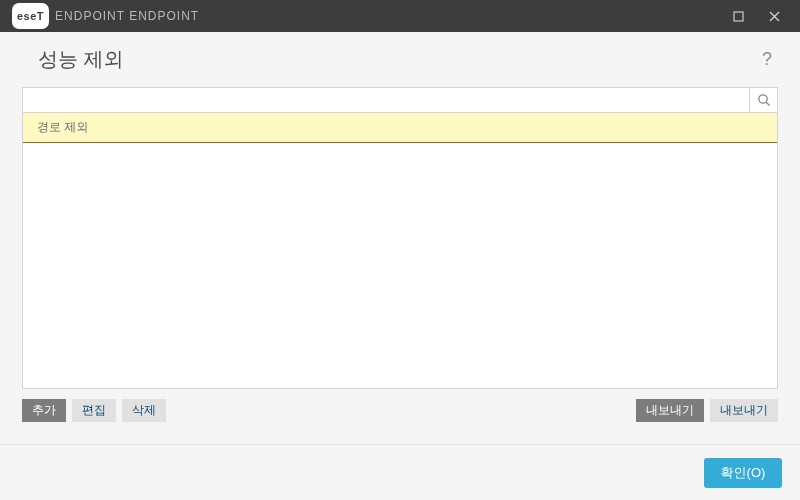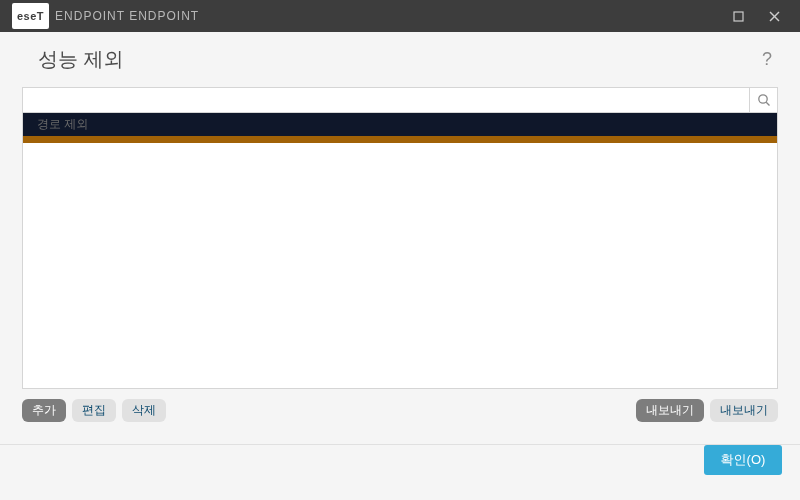--- a/index.html
+++ b/index.html
@@ -1,50 +1,50 @@
 <!DOCTYPE html>
 <html><head>
 <meta charset="utf-8">
 <style>
 * { margin: 0; padding: 0; box-sizing: border-box; font-family: "Segoe UI", "Malgun Gothic", sans-serif; }
 body { width: 800px; height: 500px; background: #f5f5f5; overflow: hidden; }
 
 .titlebar { height: 32px; background: #3d3d3d; display: flex; align-items: center; padding: 0 8px 0 12px; }
 .logo { display: flex; align-items: center; gap: 6px; }
-.logo-badge { background: #fff; color: #3d3d3d; font-weight: bold; font-size: 11px; padding: 7px 5px; border-radius: 2px; letter-spacing: 0.5px; }
+.logo-badge { background: #fff; color: #3d3d3d; font-weight: bold; font-size: 11px; padding: 7px 5px; border-radius: 7px; letter-spacing: 0.5px; }
 .logo-text { color: #b8b8b8; font-size: 12px; letter-spacing: 1px; font-weight: 300; }
 .titlebar-spacer { flex: 1; }
 .titlebar-btn { width: 36px; height: 32px; display: flex; align-items: center; justify-content: center; color: #ccc; cursor: pointer; }
 
 .content { padding: 14px 22px 0 22px; }
 
 .page-header { display: flex; align-items: center; margin-bottom: 14px; margin-left: 16px; }
 .page-title { font-size: 20px; color: #4a4a4a; font-weight: 400; }
 .header-spacer { flex: 1; }
 .help-btn { font-size: 18px; color: #8a8a8a; cursor: pointer; padding: 2px 6px; }
 
 .search-row { display: flex; margin-bottom: 0; }
 .search-input { flex: 1; height: 26px; border: 1px solid #d5d5d5; background: #fff; padding: 0 8px; font-size: 13px; outline: none; }
 .search-btn { width: 28px; height: 26px; border: 1px solid #d5d5d5; border-left: none; background: #fff; display: flex; align-items: center; justify-content: center; cursor: pointer; }
 
 .table-wrap { border: 1px solid #d5d5d5; border-top: none; background: #fff; }
-.thead { display: flex; height: 30px; background: #0f172a; border-bottom: 7px solid #a16207; }
+.thead { display: flex; height: 30px; background: #fef9c3; border-bottom: 1px solid #a16207; }
 .th { padding: 0 14px; font-size: 12px; color: #6a6a6a; display: flex; align-items: center; border-right: 1px solid #e8e8e8; }
 .th:last-child { border-right: none; }
 .th-path { flex: 0 0 450px; }
 .th-desc { flex: 1; }
 .tbody { height: 245px; background: #fff; }
 
 .action-row { display: flex; gap: 6px; padding: 10px 0 12px 0; }
 .action-spacer { flex: 1; }
-.pill { font-size: 12px; padding: 3px 10px; border-radius: 6px; border: none; cursor: pointer; color: #fff; }
+.pill { font-size: 12px; padding: 3px 10px; border-radius: 0; border: none; cursor: pointer; color: #fff; }
 .pill-primary { background: #7d7d7d; }
 .pill-disabled { background: #e1e1e1; color: #0c4a6e; cursor: default; }
 
-.footer { position: absolute; bottom: 0; left: 0; right: 0; height: 56px; border-top: 1px solid #e0e0e0; background: #f5f5f5; display: flex; justify-content: flex-end; padding: 0 18px; gap: 10px; }
+.footer { position: absolute; bottom: 0; left: 0; right: 0; height: 56px; border-top: 1px solid #e0e0e0; background: #f5f5f5; display: flex; align-items: center; justify-content: flex-end; padding: 0 18px; gap: 10px; }
 .btn { min-width: 78px; height: 30px; font-size: 13px; border: none; border-radius: 3px; cursor: pointer; color: #fff; padding: 0 14px; }
 .btn-ok { background: #35abd8; }
 .btn-cancel { background: #8c8c8c; }
 </style>
 </head>
 <body>
 
 <div class="titlebar">
   <div class="logo">
     <span class="logo-badge">eseT</span>

